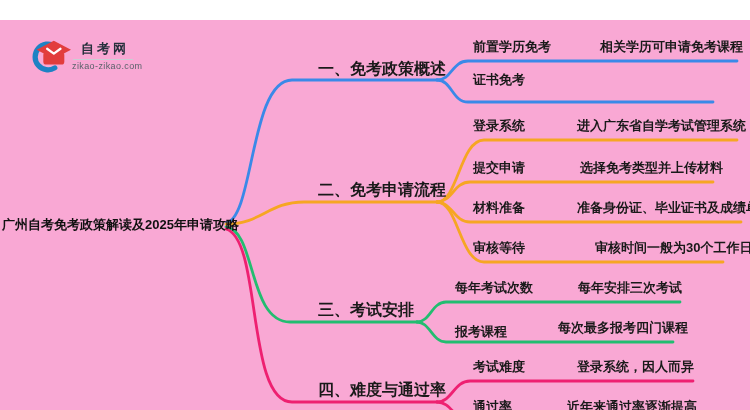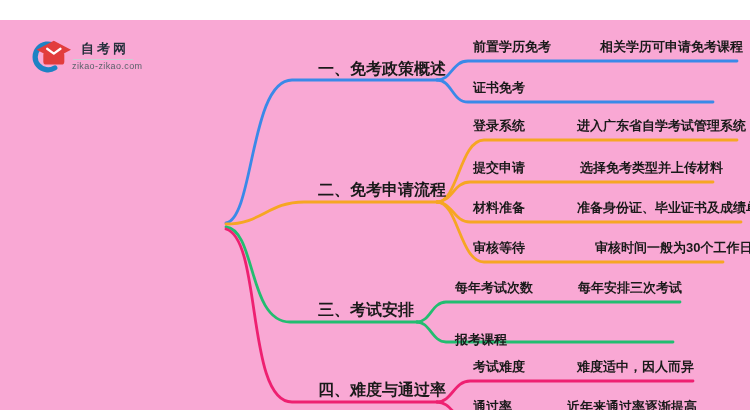--- a/index.html
+++ b/index.html
@@ -66,41 +66,43 @@
       <path d="M28,12.5 A13.5,13.5 0 1,0 28,35.5" fill="none" stroke="#1e82c4" stroke-width="5.5" stroke-linecap="round"></path>
       <rect x="16" y="19" width="22" height="13" rx="3" fill="#e23d3d"></rect>
       <polygon points="27,7 45,16.5 27,26 9,16.5" fill="#e23d3d"></polygon>
       <path d="M20,15.5 L27,20.5 L34,15.5" fill="none" stroke="#ffffff" stroke-width="2.4" stroke-linecap="round" stroke-linejoin="round"></path>
     </svg>
     <div class="logo-name">自考网</div>
     <div class="logo-line"></div>
     <div class="logo-url">zikao-zikao.com</div>
   </div>
 
+  <div class="root-title">广州自考免考政策解读及2025年申请攻略</div>
 
   <div class="branch-label" style="left:318px;top:40px;">一、免考政策概述</div>
   <div class="branch-label" style="left:318px;top:281px;">三、考试安排</div>
   <div class="branch-label" style="left:318px;top:161px;">二、免考申请流程</div>
   <div class="branch-label" style="left:318px;top:361px;">四、难度与通过率</div>
 
   <div class="leaf-label" style="left:473px;top:19px;">前置学历免考</div>
   <div class="leaf-desc" style="left:600px;top:19px;">相关学历可申请免考课程</div>
-  <div class="leaf-label" style="left:473px;top:60px;">证书免考</div>
+  <div class="leaf-label" style="left:473px;top:52px;">证书免考</div>
 
   <div class="leaf-label" style="left:473px;top:98px;">登录系统</div>
   <div class="leaf-desc" style="left:577px;top:98px;">进入广东省自学考试管理系统</div>
   <div class="leaf-label" style="left:473px;top:140px;">提交申请</div>
   <div class="leaf-desc" style="left:580px;top:140px;">选择免考类型并上传材料</div>
   <div class="leaf-label" style="left:473px;top:180px;">材料准备</div>
   <div class="leaf-desc" style="left:577px;top:180px;">准备身份证、毕业证书及成绩单</div>
   <div class="leaf-label" style="left:473px;top:220px;">审核等待</div>
   <div class="leaf-desc" style="left:595px;top:220px;">审核时间一般为30个工作日</div>
 
   <div class="leaf-label" style="left:455px;top:260px;">每年考试次数</div>
   <div class="leaf-desc" style="left:578px;top:260px;font-family:Liberation Serif, serif;">每年安排三次考试</div>
-  <div class="leaf-label" style="left:455px;top:312px;">报考课程</div>
+  <div class="leaf-label" style="left:455px;top:304px;">报考课程</div>
+  <div class="leaf-desc" style="left:558px;top:300px;">每次最多报考四门课程</div>
 
   <div class="leaf-label" style="left:473px;top:339px;">考试难度</div>
-  <div class="leaf-desc" style="left:577px;top:339px;">难度适中，因人而异</div>
+  <div class="leaf-desc" style="left:577px;top:339px;">登录系统，因人而异</div>
   <div class="leaf-label" style="left:473px;top:379px;">通过率</div>
   <div class="leaf-desc" style="left:567px;top:379px;">近年来通过率逐渐提高</div>
 
 </div>
 
 </body></html>

